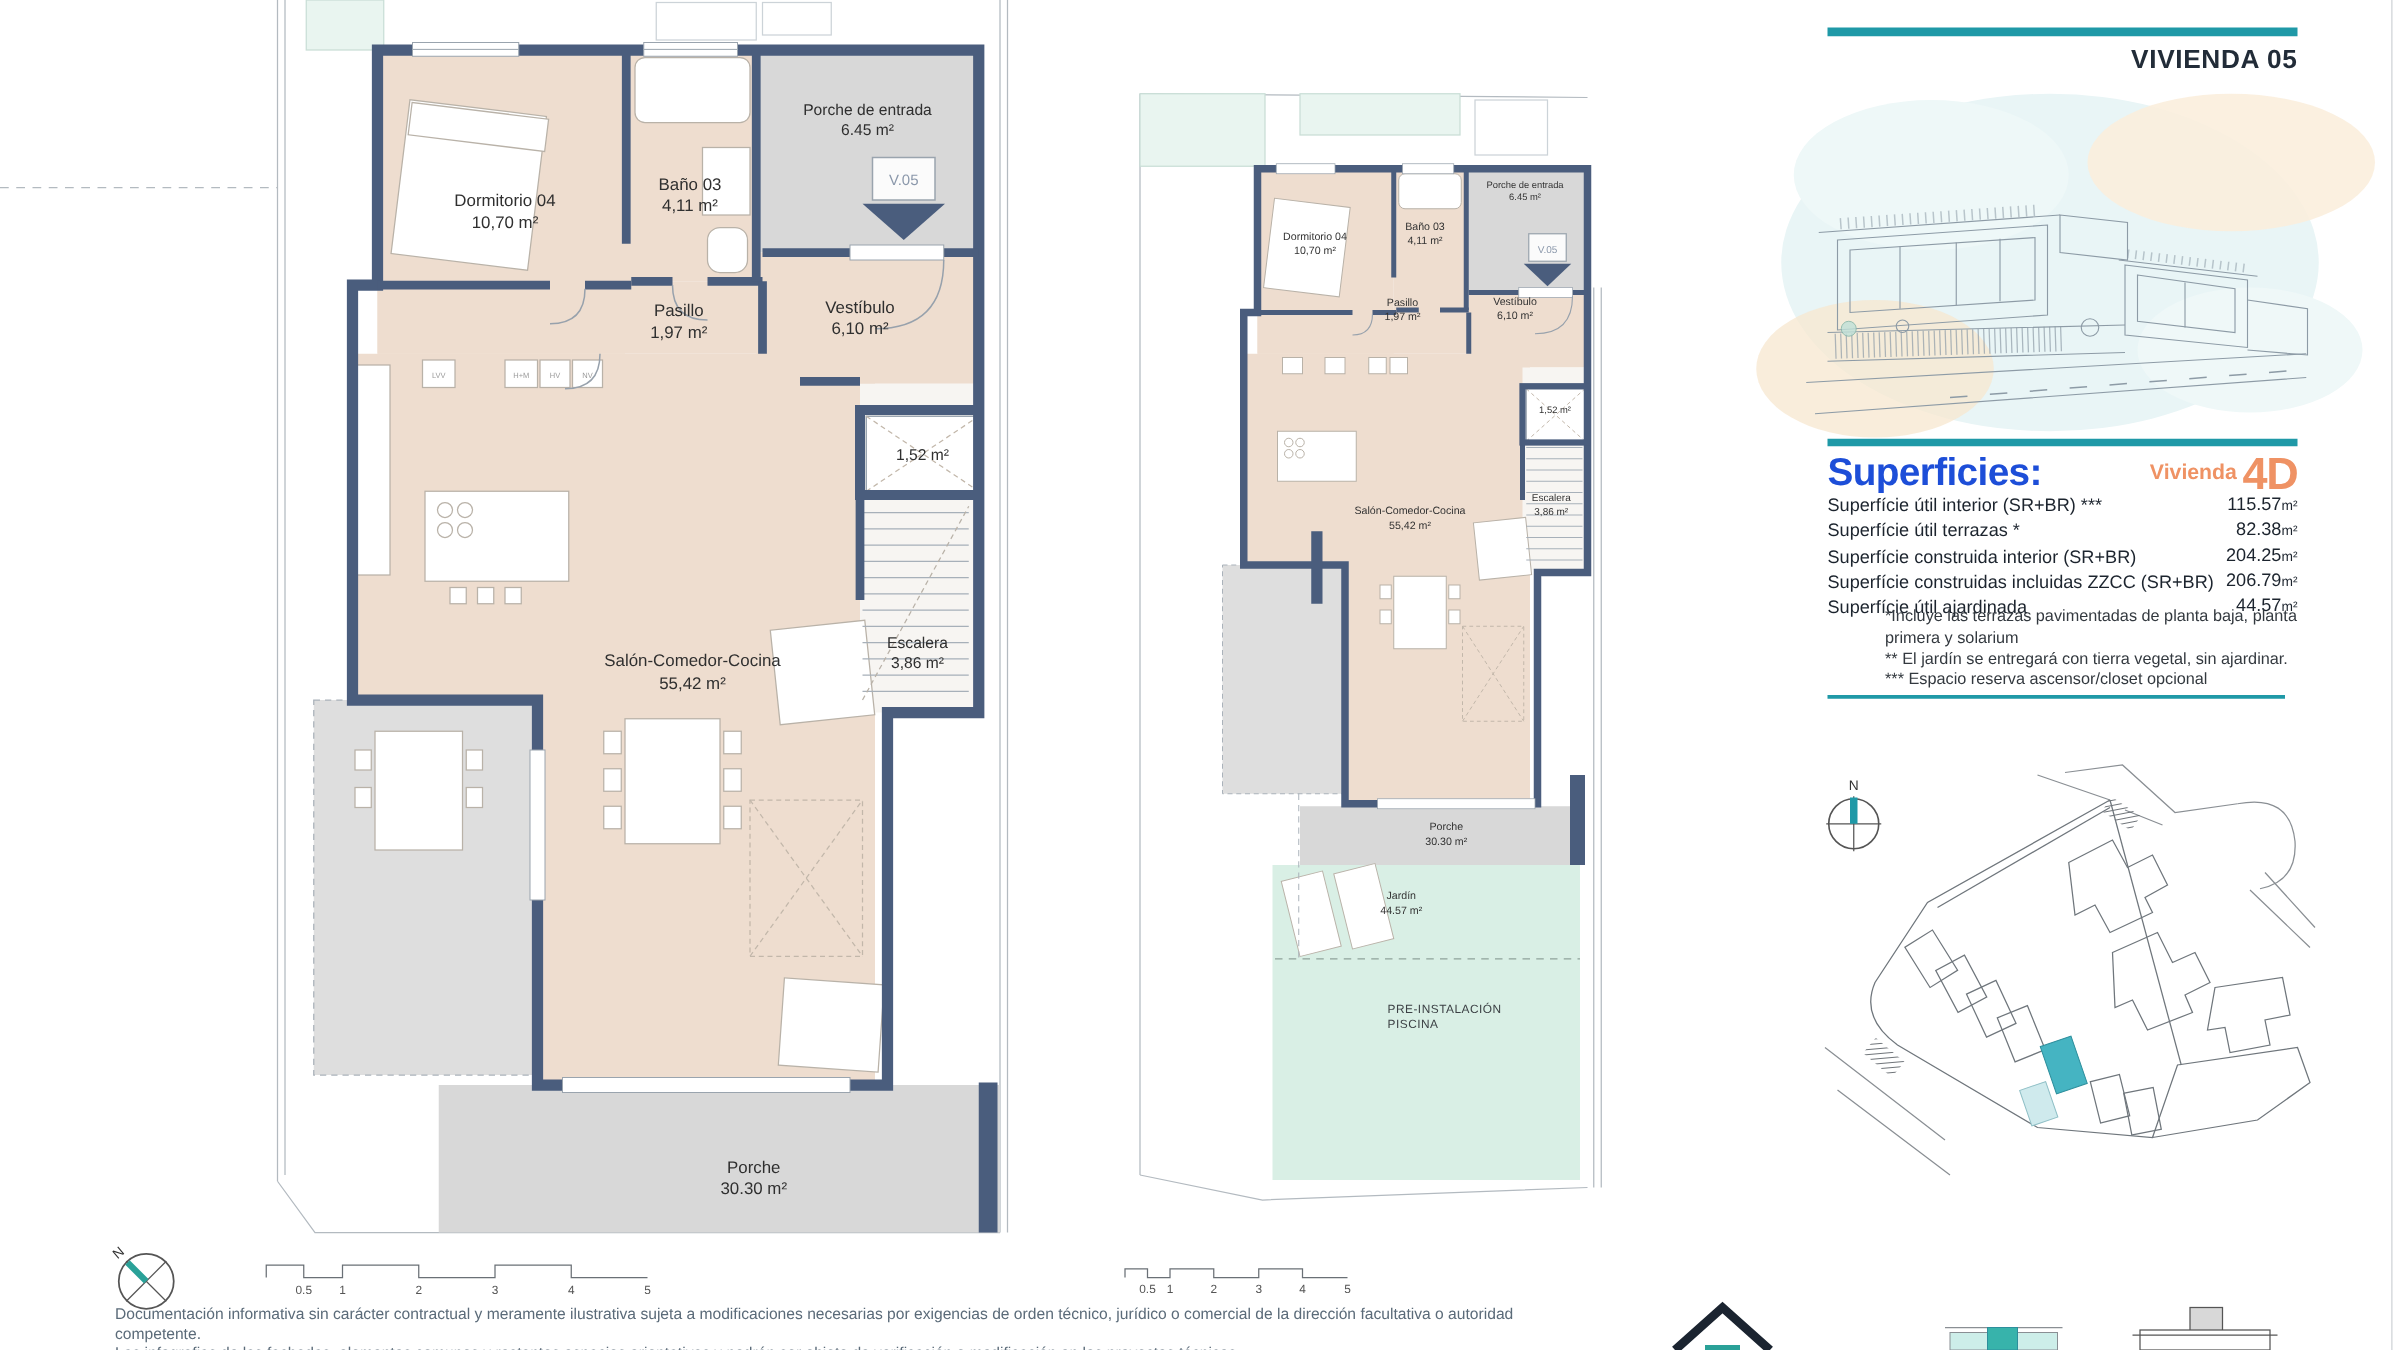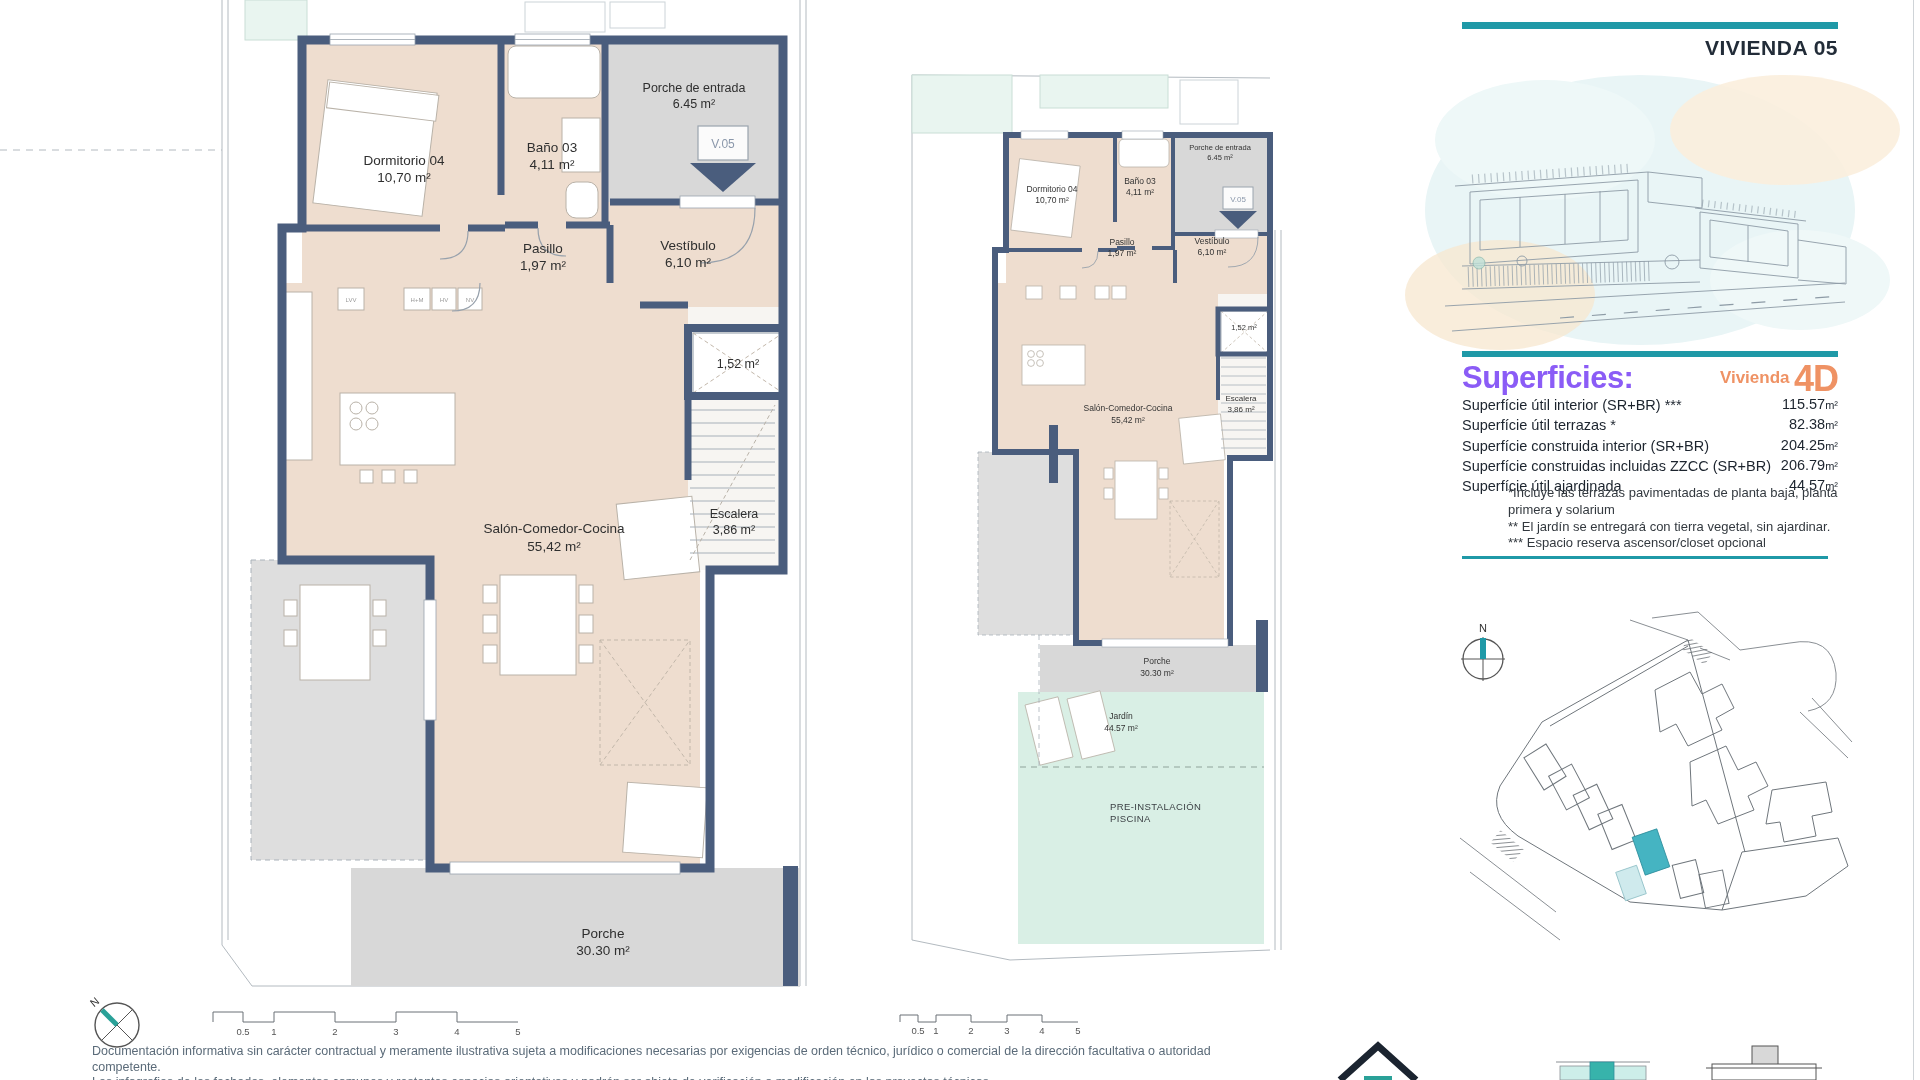--- a/index.html
+++ b/index.html
@@ -14,21 +14,21 @@
   .t-tag-sm{font-size:8px;fill:#8b98ab;text-anchor:middle;}
   .t-appl{font-size:6px;fill:#9a9a9a;text-anchor:middle;}
   .t-scale{font-size:9.5px;fill:#555;text-anchor:middle;}
   .t-n{font-size:11px;fill:#333;text-anchor:middle;}
   .t-pisc{font-size:9.5px;fill:#3c4145;letter-spacing:.4px;}
 
   .panel-title{position:absolute;left:1462px;top:36px;width:376px;text-align:right;
       font-size:21px;font-weight:bold;color:#222c38;letter-spacing:.5px;}
   .teal-bar{position:absolute;background:#1f99a7;}
   .sup-head{position:absolute;left:1462px;top:360px;font-size:31px;font-weight:bold;
-      color:#8b5cf6;letter-spacing:-.5px;}
+      color:#1d4ed8;letter-spacing:-.5px;}
   .viv-wrap{position:absolute;left:1655px;top:358px;width:183px;text-align:right;color:#ef9264;}
   .viv-word{font-size:17px;vertical-align:8px;font-weight:bold;}
   .viv-code{font-size:36px;font-weight:bold;letter-spacing:-1px;}
   .sup-rows{position:absolute;left:1462px;top:395px;width:376px;}
   .sup-row{display:flex;justify-content:space-between;font-size:14.5px;color:#1c242e;
       line-height:19.3px;align-items:flex-end;}
   .sup-val{white-space:nowrap;}
   .sup-unit{font-size:11px;}
   .footnotes{position:absolute;left:1462px;top:485px;width:380px;font-size:13px;
       color:#33393f;line-height:16.8px;margin-left:46px;}

